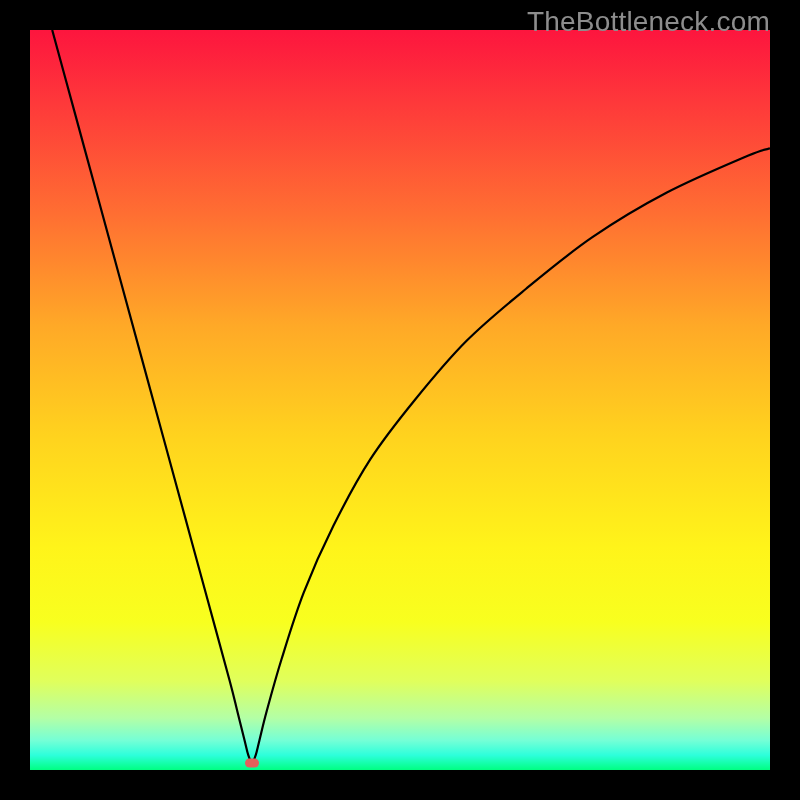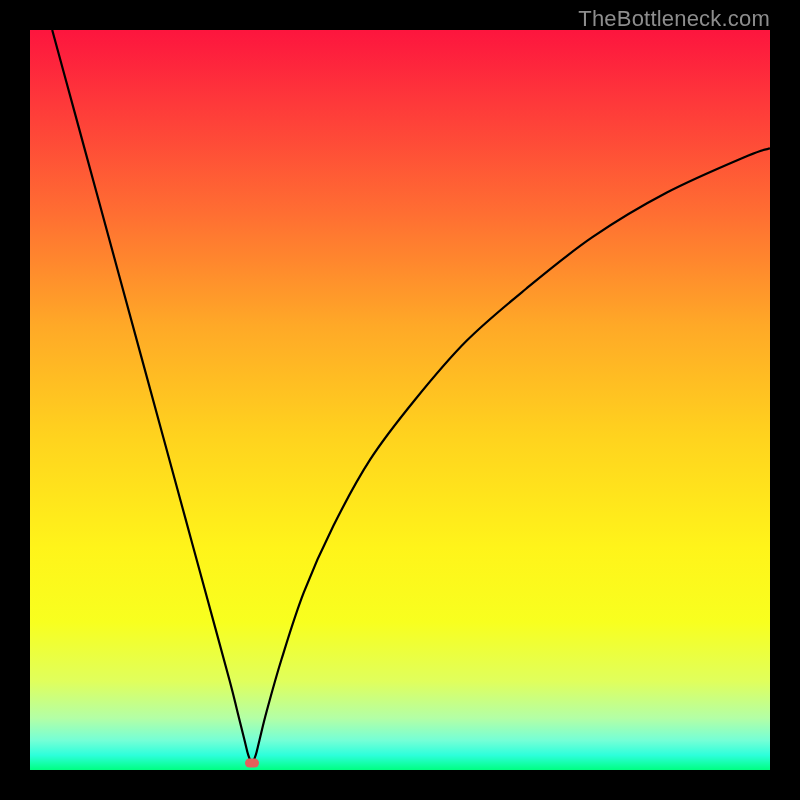--- a/index.html
+++ b/index.html
@@ -49,21 +49,21 @@
     border-radius: 5px;
     background: #e4605b;
     transform: translate(-50%, -50%);
   }
 
   .watermark {
     position: absolute;
     right: 30px;
     top: 6px;
     color: #8d8d8d;
-    font-size: 22px;
+    font-size: 28px;
     font-weight: 500;
     letter-spacing: 0.2px;
     user-select: none;
     text-align: center;
   }
 </style>
 </head>
 <body>
 
 <div class="plot-area">

